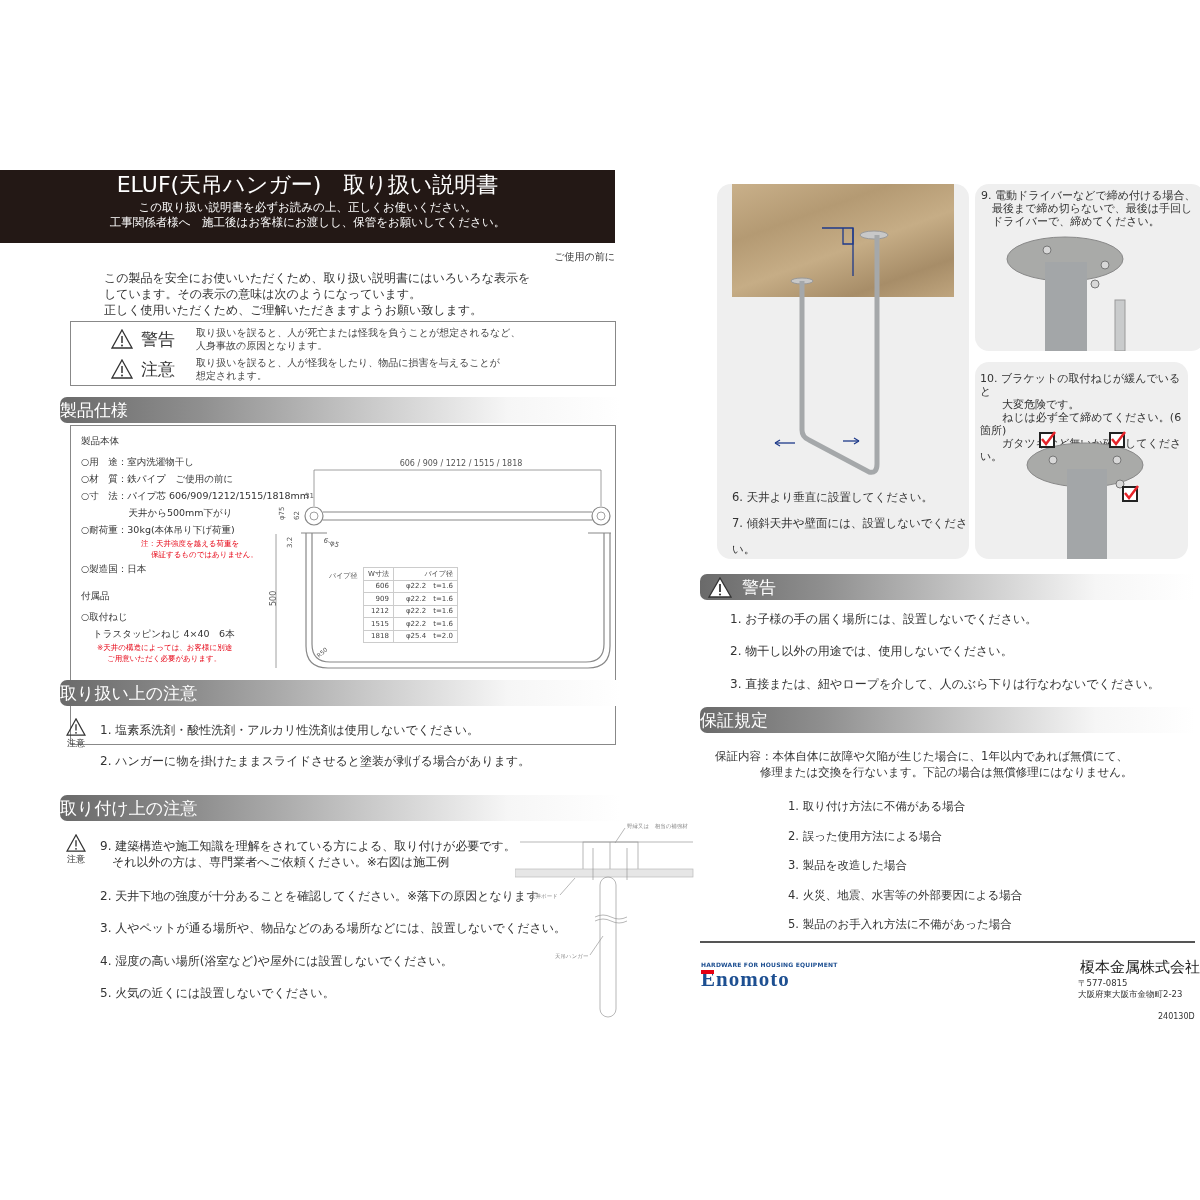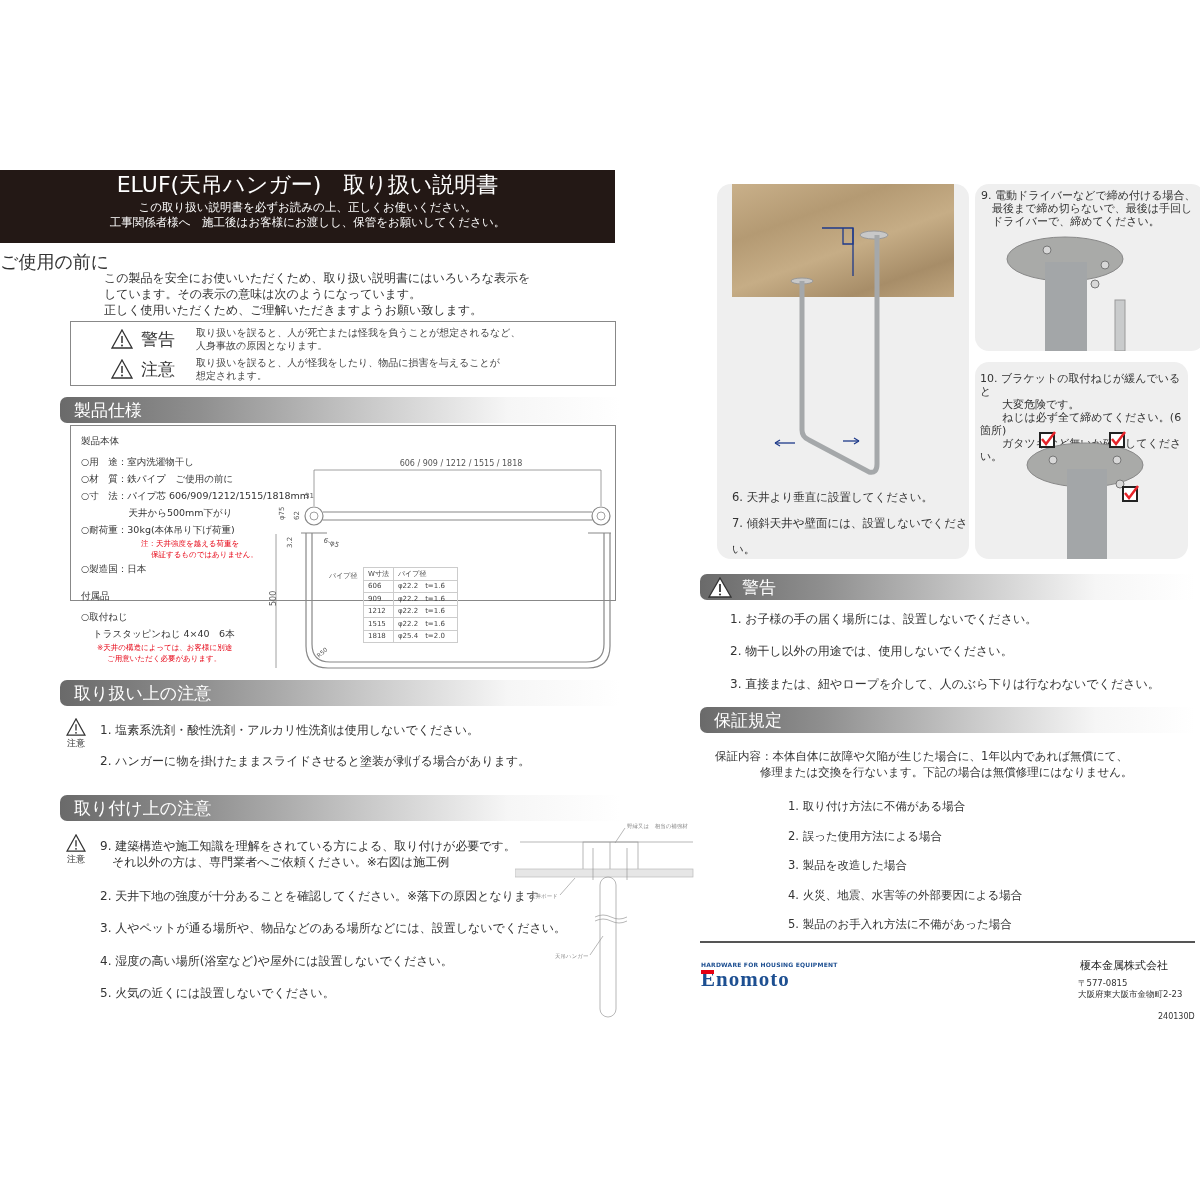--- a/index.html
+++ b/index.html
@@ -2,32 +2,32 @@
 <html><head>
 <meta charset="utf-8">
 <style>
   *{box-sizing:border-box;margin:0;padding:0}
   html,body{width:1200px;height:1200px;background:#fff;overflow:hidden}
   body{position:relative;font-family:"DejaVu Sans","Liberation Sans",sans-serif;color:#333}
   .abs{position:absolute}
   .banner{left:0;top:170px;width:615px;height:73px;background:#231815;color:#fff;text-align:center}
   .banner .t{font-size:22px;line-height:30px;letter-spacing:0}
   .banner .s{font-size:11.5px;line-height:15px}
-  .before-title{left:0;width:615px;top:250px;text-align:left;font-size:18px;color:#333}
+  .before-title{left:0;width:615px;top:250px;text-align:right;font-size:10px;color:#333}
   .before-body{left:104px;top:270px;font-size:12px;line-height:16px;color:#333}
   .signbox{left:70px;top:321px;width:546px;height:65px;border:1px solid #888}
   .signrow{position:absolute;left:0;display:flex;align-items:center}
   .signrow .lbl{font-size:17px;width:80px;display:flex;align-items:center;gap:8px;padding-left:40px;width:125px}
   .signrow .desc{font-size:10px;line-height:13px;color:#444}
-  .secbar{height:26px;border-radius:7px 0 0 7px;background:linear-gradient(90deg,#6a6a6a 0%,#8f8f8f 25%,#c9c9c9 55%,#f6f6f6 80%,#fff 100%);color:#fff;font-size:17px;line-height:26px;padding-left:14px}
-  .specbox{left:70px;top:425px;width:546px;height:176px;border:1px solid #888}
+  .secbar{height:26px;border-radius:7px 0 0 7px;background:linear-gradient(90deg,#6a6a6a 0%,#8f8f8f 25%,#c9c9c9 55%,#f6f6f6 80%,#fff 100%);color:#fff;font-size:17px;line-height:26px;}
+  .specbox{left:70px;top:425px;width:546px;height:320px;border:1px solid #888}
   .spec-l{position:absolute;left:10px;top:6px;font-size:9.5px;line-height:17px;color:#333}
   .spec-l .red{color:#e60012;font-size:7.5px;line-height:11px}
   .ptable{position:absolute;border-collapse:collapse;font-size:7px;color:#444}
-  .ptable td,.ptable th{border:1px solid #ccc;height:12.5px;padding:0 4px;text-align:left;font-weight:normal}
+  .ptable td,.ptable th{border:1px solid #ccc;height:12.5px;padding:0 4px;text-align:right;font-weight:normal}
   .item{font-size:12px;color:#333;line-height:16px}
   .caution-ic{font-size:9px;text-align:center;line-height:10px}
   .panel{background:#efefef;border-radius:14px}
   .p-text{font-size:11px;line-height:13px;color:#333}
   .warnitem{font-size:12px;color:#333}
   .footer-line{left:700px;top:941px;width:495px;height:2px;background:#555}
 </style>
 </head>
 <body>
 
@@ -293,18 +293,18 @@
 </div>
 
 <div class="abs footer-line"></div>
 <div class="abs" style="left:701px;top:961px">
   <div style="font-size:6px;font-weight:bold;color:#1d4f91;letter-spacing:0.2px">HARDWARE FOR HOUSING EQUIPMENT</div>
   <div style="position:relative;font-size:21px;font-weight:bold;color:#1d4f91;line-height:22px;letter-spacing:1px;font-family:Liberation Serif, serif">
     <span style="position:absolute;left:0;top:2px;width:13px;height:4px;background:#e60012"></span>
     <span>Enomoto</span>
   </div>
 </div>
-<div class="abs" style="left:1080px;top:958px;font-size:11px;color:#222">榎本金属株式会社</div>
+<div class="abs" style="left:1080px;top:958px;font-size:15px;color:#222">榎本金属株式会社</div>
 <div class="abs" style="left:1078px;top:978px;font-size:8.5px;line-height:11px;color:#333">
   <div>〒577-0815</div>
   <div>大阪府東大阪市金物町2-23</div>
 </div>
 <div class="abs" style="left:1158px;top:1012px;font-size:8px;color:#333">240130D</div>
 
 </body></html>

